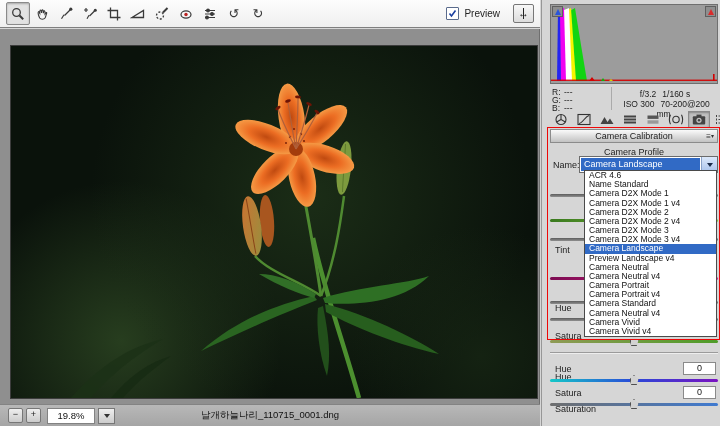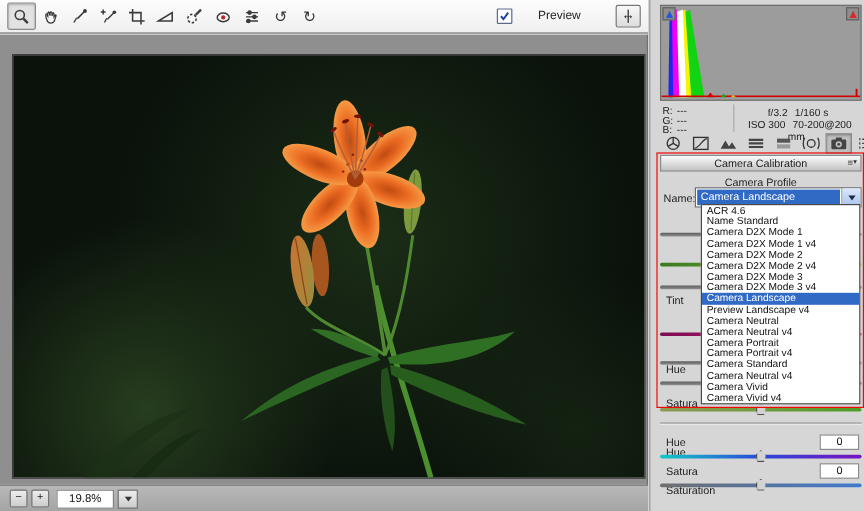--- a/index.html
+++ b/index.html
@@ -3,21 +3,21 @@
 <meta charset="utf-8">
 <style>
   html,body{margin:0;padding:0;background:#bfbfbf;}
   .app{position:relative;width:720px;height:426px;background:#d6d6d6;font-family:"Liberation Sans",sans-serif;overflow:hidden;color:#1a1a1a;}
   
   .toolbar{position:absolute;left:0;top:0;width:540px;height:28px;background:linear-gradient(#fdfdfd,#efefef);border-bottom:1px solid #7f7f7f;display:flex;align-items:center;padding-left:6px;box-sizing:border-box;}
   .tool{width:22px;height:21px;display:flex;align-items:center;justify-content:center;border:1px solid transparent;border-radius:2px;}
   .tool.sel{border:1px solid #8a8a8a;background:#e2e2e2;box-shadow:inset 0 1px 2px rgba(0,0,0,.25);}
   .tool svg{display:block;}
   .tglyph{font-size:13px;color:#3a3a3a;line-height:1;}
-  .preview-wrap{margin-left:auto;display:flex;align-items:center;gap:21px;margin-right:6px;}
+  .preview-wrap{margin-left:auto;display:flex;align-items:center;gap:5px;margin-right:6px;}
   .checkbox{width:11px;height:11px;background:#fff;border:1px solid #5a6b8c;border-radius:1px;display:flex;align-items:center;justify-content:center;}
   .checkbox svg{display:block;}
   .preview-label{font-size:10px;color:#222;}
   .fullscreen-btn{width:19px;height:17px;border:1px solid #777;border-radius:2px;background:linear-gradient(#f8f8f8,#dcdcdc);display:flex;align-items:center;justify-content:center;position:relative;margin-left:8px;}
   .fullscreen-btn .fsg{font-size:11px;font-weight:bold;color:#222;line-height:1;}
   .fullscreen-btn .vbar{position:absolute;left:9px;top:3px;bottom:3px;width:1px;background:#222;}
   .viewport{position:absolute;left:0;top:29px;width:540px;height:375px;background:#8f8f8f;border-right:1px solid #6f6f6f;box-sizing:border-box;}
   .photo{position:absolute;left:10px;top:16px;width:526px;height:352px;border:1px solid #3c3c3c;box-sizing:content-box;}
   .photo svg{display:block;}
   .statusbar{position:absolute;left:0;top:404px;width:540px;height:22px;background:linear-gradient(#b8b8b8,#a5a5a5);border-top:1px solid #838383;display:flex;align-items:center;box-sizing:border-box;padding-left:8px;gap:3px;}
@@ -272,20 +272,21 @@
     </div>
   </div>
 
   <div class="statusbar">
     <div class="zbtn">−</div>
     <div class="zbtn">+</div>
     <div class="zoomfield">19.8%</div>
     <div class="zdrop">
         <span class="caret"></span>
       </div>
+    <div class="filename">날개하늘나리_110715_0001.dng</div>
   </div>
 
   <div class="panel">
 
     <div class="hist">
       <svg width="166" height="78" viewBox="0 0 166 78">
         <rect width="166" height="78" fill="#9c9c9c"></rect>
         <polygon points="8,76 12,10 24,3 30,40 36,76" fill="#12d412"></polygon>
         <polygon points="9,76 12,8 20,3 25,76" fill="#f5f500"></polygon>
         <polygon points="10,76 13,5 18,3 21,76" fill="#ffffff"></polygon>

